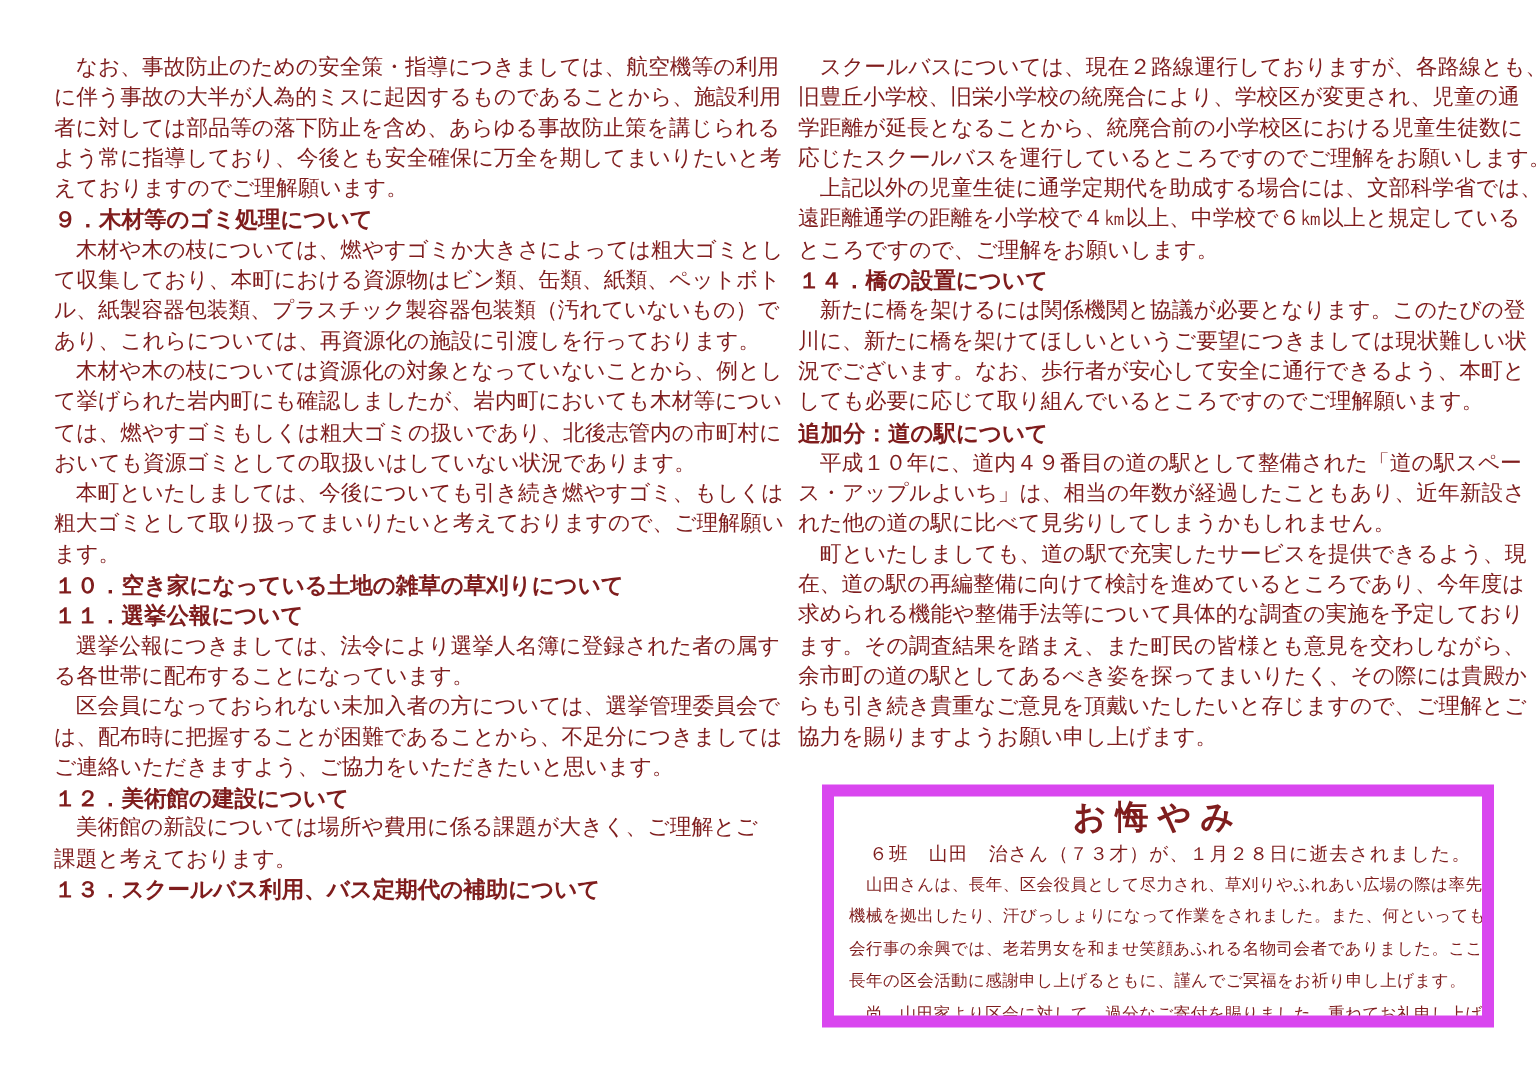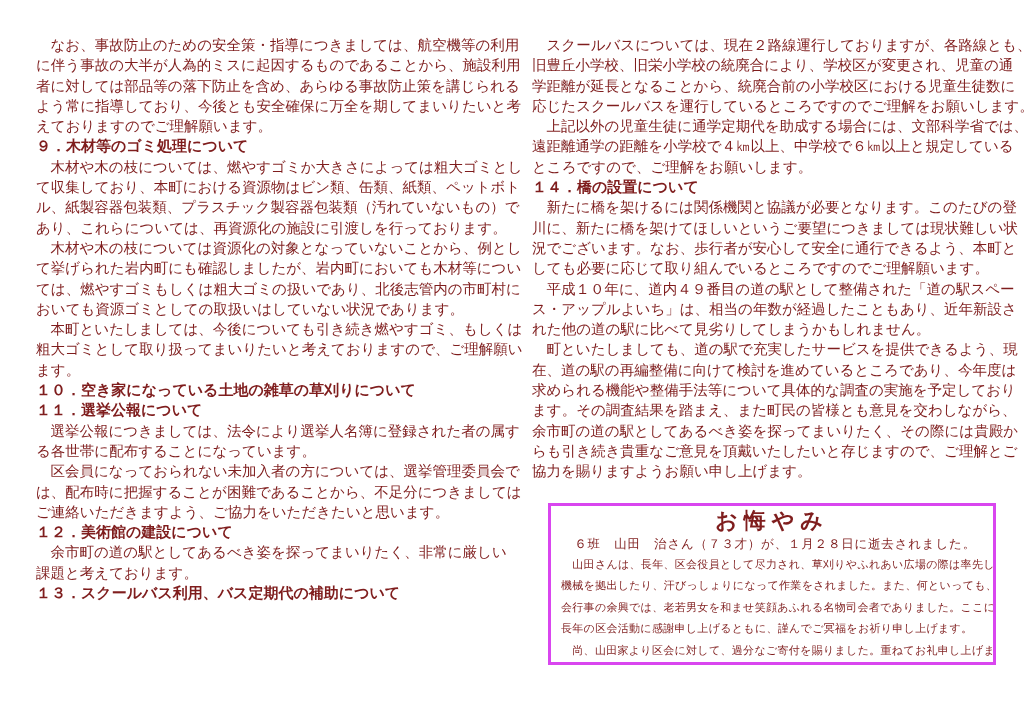--- a/index.html
+++ b/index.html
@@ -28,21 +28,21 @@
   .section-heading {
     font-weight: bold;
     font-size: 15px;
   }
   .obituary {
     box-sizing: border-box;
     margin-top: 21px;
     margin-left: 16px;
     width: 448px;
     height: 162px;
-    border: 3px solid #d946ef;
+    border: 8px solid #d946ef;
     padding: 1px 10px 0 10px;
     overflow: hidden;
     font-family: "DejaVu Serif", "Liberation Serif", serif;
   }
   .obit-title {
     margin: 0;
     text-align: center;
     font-weight: bold;
     font-size: 22px;
     line-height: 26px;
@@ -88,38 +88,39 @@
 粗大ゴミとして取り扱ってまいりたいと考えておりますので、ご理解願い
 ます。</p>
     <h2 class="section-heading">１０．空き家になっている土地の雑草の草刈りについて</h2>
     <h2 class="section-heading">１１．選挙公報について</h2>
     <p class="body-para">　選挙公報につきましては、法令により選挙人名簿に登録された者の属す
 る各世帯に配布することになっています。</p>
     <p class="body-para">　区会員になっておられない未加入者の方については、選挙管理委員会で
 は、配布時に把握することが困難であることから、不足分につきましては
 ご連絡いただきますよう、ご協力をいただきたいと思います。</p>
     <h2 class="section-heading">１２．美術館の建設について</h2>
-    <p class="body-para">　余市町の道の駅としてあるべき姿を探ってまいりたく、非常に厳しい
+    <p class="body-para">　美術館の新設については場所や費用に係る課題が大きく、ご理解とご
 課題と考えております。</p>
     <h2 class="section-heading">１３．スクールバス利用、バス定期代の補助について</h2>
   </div>
 
   <div class="col col-right">
     <p class="body-para">　スクールバスについては、現在２路線運行しておりますが、各路線とも、
 旧豊丘小学校、旧栄小学校の統廃合により、学校区が変更され、児童の通
 学距離が延長となることから、統廃合前の小学校区における児童生徒数に
 応じたスクールバスを運行しているところですのでご理解をお願いします。</p>
     <p class="body-para">　上記以外の児童生徒に通学定期代を助成する場合には、文部科学省では、
 遠距離通学の距離を小学校で４㎞以上、中学校で６㎞以上と規定している
 ところですので、ご理解をお願いします。</p>
     <h2 class="section-heading">１４．橋の設置について</h2>
     <p class="body-para">　新たに橋を架けるには関係機関と協議が必要となります。このたびの登
 川に、新たに橋を架けてほしいというご要望につきましては現状難しい状
 況でございます。なお、歩行者が安心して安全に通行できるよう、本町と
 しても必要に応じて取り組んでいるところですのでご理解願います。</p>
+    <h2 class="section-heading">追加分：道の駅について</h2>
     <p class="body-para">　平成１０年に、道内４９番目の道の駅として整備された「道の駅スペー
 ス・アップルよいち」は、相当の年数が経過したこともあり、近年新設さ
 れた他の道の駅に比べて見劣りしてしまうかもしれません。</p>
     <p class="body-para">　町といたしましても、道の駅で充実したサービスを提供できるよう、現
 在、道の駅の再編整備に向けて検討を進めているところであり、今年度は
 求められる機能や整備手法等について具体的な調査の実施を予定しており
 ます。その調査結果を踏まえ、また町民の皆様とも意見を交わしながら、
 余市町の道の駅としてあるべき姿を探ってまいりたく、その際には貴殿か
 らも引き続き貴重なご意見を頂戴いたしたいと存じますので、ご理解とご
 協力を賜りますようお願い申し上げます。</p>

